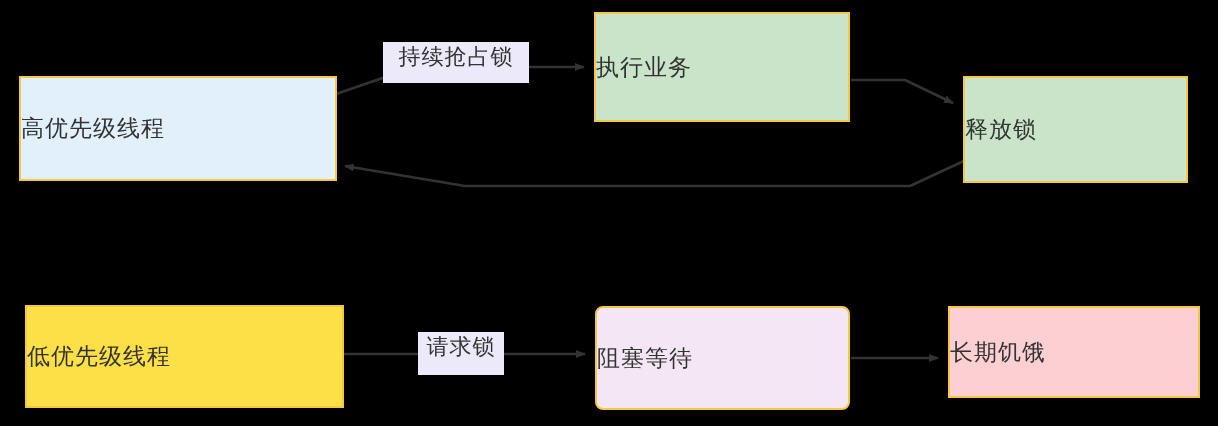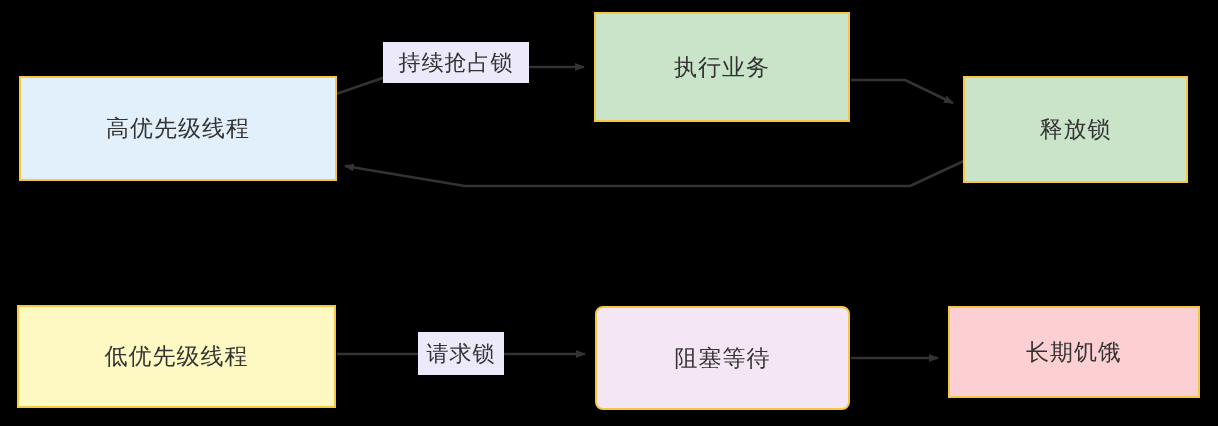--- a/index.html
+++ b/index.html
@@ -24,31 +24,30 @@
     width: 1218px;
     height: 426px;
     pointer-events: none;
   }
   .node {
     position: absolute;
     box-sizing: border-box;
     border: 2px solid #f5c842;
     display: flex;
     align-items: center;
-    justify-content: center;
+    justify-content: flex-start;
     color: #333333;
     font-size: 23px;
     letter-spacing: 1px;
     z-index: 3;
   }
   .edge-label {
     position: absolute;
     box-sizing: border-box;
     display: flex;
-    align-items: center;
     justify-content: center;
     color: #333333;
     font-size: 22px;
     letter-spacing: 1px;
     background: #ece9fb;
     z-index: 4;
     padding: 0 2px;
     white-space: nowrap;
   }
 </style>
@@ -82,21 +81,21 @@
   </div>
 
   <div class="node" style="left:594px; top:12px; width:256px; height:110px; background:#c9e4c9;">
     <span>执行业务</span>
   </div>
 
   <div class="node" style="left:963px; top:76px; width:225px; height:107px; background:#c9e4c9;">
     <span>释放锁</span>
   </div>
 
-  <div class="node" style="left:17px; top:305px; width:319px; height:103px; background:#fef9c3;">
+  <div class="node" style="left:25px; top:305px; width:319px; height:103px; background:#fde047;">
     <span>低优先级线程</span>
   </div>
 
   <div class="node" style="left:595px; top:306px; width:255px; height:104px; background:#f4e6f4;border-radius:8px;">
     <span>阻塞等待</span>
   </div>
 
   <div class="node" style="left:948px; top:306px; width:252px; height:92px; background:#fccfd3;">
     <span>长期饥饿</span>
   </div>

